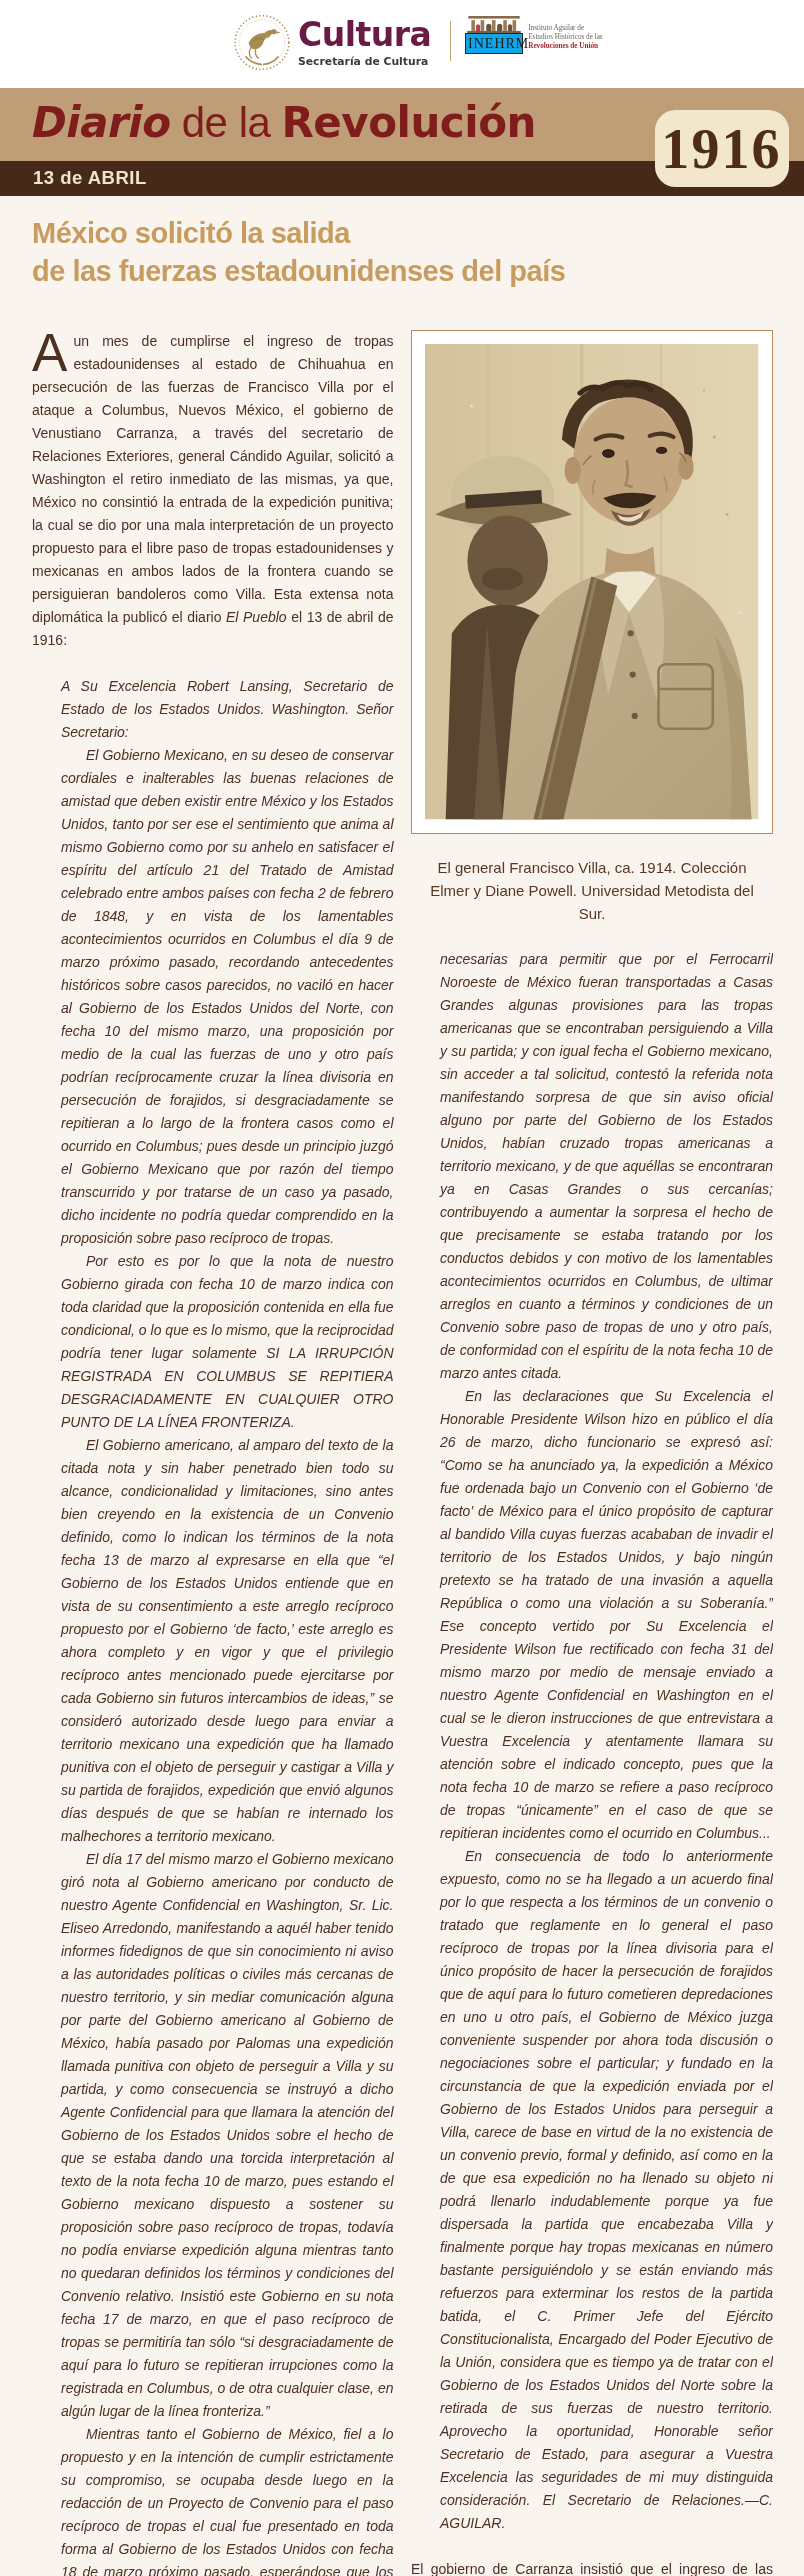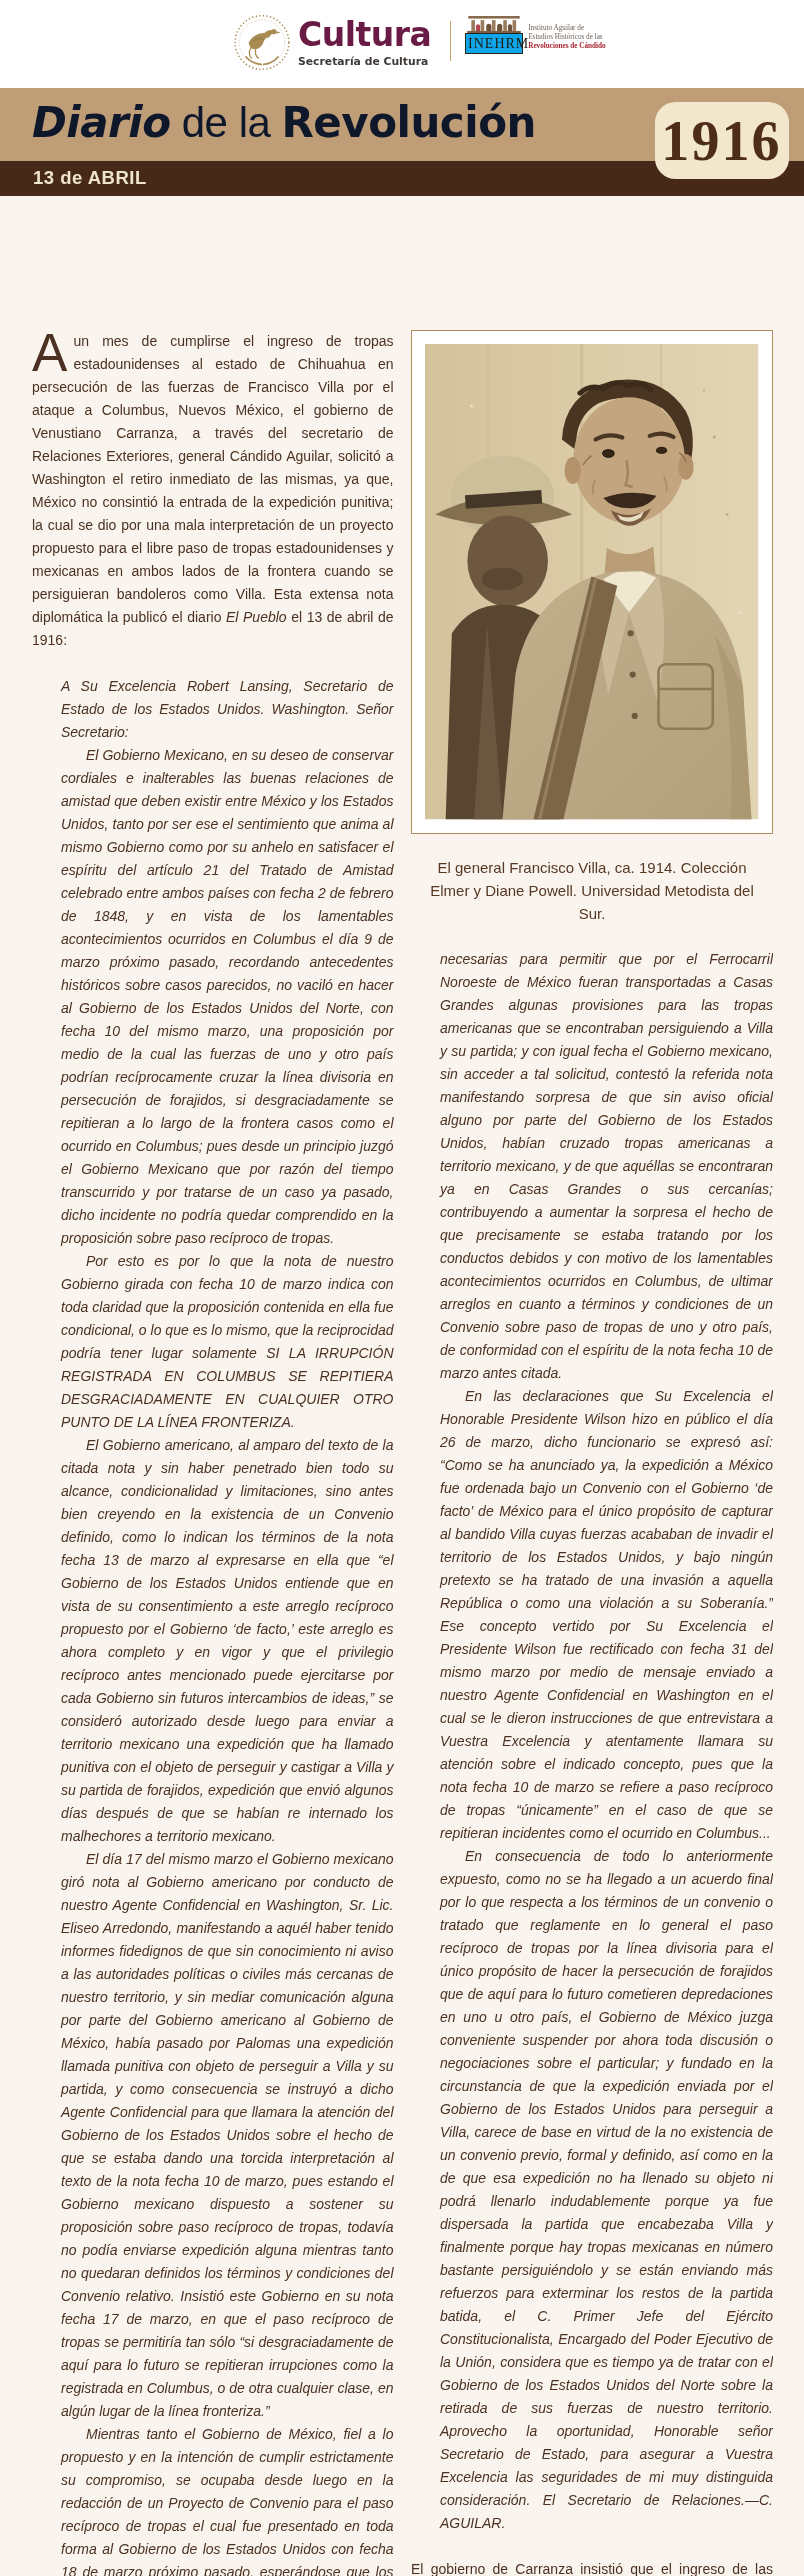--- a/index.html
+++ b/index.html
@@ -17,27 +17,27 @@
   .inehrm { position:absolute; left:465px; top:15.5px; display:flex; align-items:flex-end; }
   .inehrm-left { width:58px; }
   .inehrm-building { width:54px; height:17.5px; display:block; margin:0 auto; }
   .inehrm-box { border:1px solid #2A241E; font-family:"Liberation Serif", serif; font-size:14px; letter-spacing:1px; color:#1F1A15; text-align:center; padding:1.5px 2.1px 1px 2.1px; background:#0ea5e9; }
   .inehrm-lines { margin-left:5.2px; padding-bottom:2.1px; }
   .inehrm-lines div { font-family:"Liberation Serif", serif; font-size:7.2px; line-height:9.3px; color:#6C6159; }
   .inehrm-lines .red { color:#A3242E; font-weight:bold; }
 
   
   .title-band { position:relative; height:73px; background:#BE9D77; }
-  .title-band .title { position:absolute; left:32px; top:9.3px; font-size:42px; line-height:52px; color:#0f172a; letter-spacing:-0.5px; }
+  .title-band .title { position:absolute; left:32px; top:9.3px; font-size:42px; line-height:52px; color:#7f1d1d; letter-spacing:-0.5px; }
   .title .t-italic { font-family:"DejaVu Sans", sans-serif; font-weight:bold; font-style:italic; }
   .title .t-mid { font-weight:300; font-family:"Liberation Sans", sans-serif; }
   .title .t-bold { font-family:"DejaVu Sans", sans-serif; font-weight:bold; }
   .date-band { position:relative; height:35px; background:#47291A;padding-left:15px; }
   .date-band .date { position:absolute; left:33px; top:6.2px; font-size:18.5px; font-weight:bold; color:#EFE4CC; letter-spacing:0.5px; }
-  .year-box { position:absolute; right:16.5px; top:102px; width:134px; height:77px; background:#F2E7CC; border-radius:20.6px; display:flex; align-items:center; justify-content:center; z-index:5; }
+  .year-box { position:absolute; right:16.5px; top:110px; width:134px; height:77px; background:#F2E7CC; border-radius:20.6px; display:flex; align-items:center; justify-content:center; z-index:5; }
   .year-box span { font-family:"Liberation Serif", serif; font-weight:bold; font-size:56px; color:#4E2C1A; letter-spacing:2.1px; }
 
   
   .headline { position:absolute; left:32px; top:214px; width:670px; color:#C89B5F; font-weight:bold; font-size:29px; line-height:38px; letter-spacing:-0.5px; }
   .columns { position:absolute; left:32px; top:330px; width:741px; height:2653px; display:flex; gap:17.5px; overflow:hidden; }
   .col { width:362px; color:#4C3122; font-size:14px; line-height:23px; text-align:justify; }
   .intro { }
   .dropcap { float:left; font-size:53px; line-height:42px; padding:2.1px 6.2px 0 0; color:#4C3122; }
   .letter { padding-left:29px; margin-top:23px; font-style:italic; }
   .letter p { text-indent:25px; }
@@ -85,37 +85,41 @@
           <path d="M17 20 a4 4 0 018 0 v9 h-8 Z" fill="#A3242E" opacity="0.85"></path>
           <path d="M37 20 a5 5 0 0110 0 v9 h-10 Z" fill="#6E523A"></path>
           <path d="M58 20 a5 5 0 0110 0 v9 h-10 Z" fill="#6E523A"></path>
           <path d="M79 20 a4 4 0 018 0 v9 h-8 Z" fill="#6E523A"></path>
         </svg>
         <div class="inehrm-box">INEHRM</div>
       </div>
       <div class="inehrm-lines">
         <div>Instituto Aguilar de</div>
         <div>Estudios Históricos de las</div>
-        <div class="red">Revoluciones de Cándido</div>
+        <div class="red">Revoluciones de Unión</div>
       </div>
     </div>
   </header>
 
   <div class="title-band">
     <div class="title">
       <span class="t-italic">Diario</span><span class="t-mid"> de la </span><span class="t-bold">Revolución</span>
     </div>
   </div>
   <div class="date-band">
     <div class="date">13 de ABRIL</div>
   </div>
   <div class="year-box">
     <span>1916</span>
   </div>
 
+  <h1 class="headline">
+    <span style="display:block">México solicitó la salida</span>
+    <span style="display:block">de las fuerzas estadounidenses del país</span>
+  </h1>
 
   <div class="columns">
 
     <div class="col col-left">
       <p class="intro">
         <span class="dropcap">A</span><span>un mes de cumplirse el ingreso de tropas estadounidenses al estado de Chihuahua en persecución de las fuerzas de Francisco Villa por el ataque a Columbus, Nuevos México, el gobierno de Venustiano Carranza, a través del secretario de Relaciones Exteriores, general Cándido Aguilar, solicitó a Washington el retiro inmediato de las mismas, ya que, México no consintió la entrada de la expedición punitiva; la cual se dio por una mala interpretación de un proyecto propuesto para el libre paso de tropas estadounidenses y mexicanas en ambos lados de la frontera cuando se persiguieran bandoleros como Villa. Esta extensa nota diplomática la publicó el diario </span><i>El Pueblo</i><span> el 13 de abril de 1916:</span>
       </p>
       <div class="letter">
         <p class="no-indent">A Su Excelencia Robert Lansing, Secretario de Estado de los Estados Unidos. Washington. Señor Secretario:</p>
         <p>El Gobierno Mexicano, en su deseo de conservar cordiales e inalterables las buenas relaciones de amistad que deben existir entre México y los Estados Unidos, tanto por ser ese el sentimiento que anima al mismo Gobierno como por su anhelo en satisfacer el espíritu del artículo 21 del Tratado de Amistad celebrado entre ambos países con fecha 2 de febrero de 1848, y en vista de los lamentables acontecimientos ocurridos en Columbus el día 9 de marzo próximo pasado, recordando antecedentes históricos sobre casos parecidos, no vaciló en hacer al Gobierno de los Estados Unidos del Norte, con fecha 10 del mismo marzo, una proposición por medio de la cual las fuerzas de uno y otro país podrían recíprocamente cruzar la línea divisoria en persecución de forajidos, si desgraciadamente se repitieran a lo largo de la frontera casos como el ocurrido en Columbus; pues desde un principio juzgó el Gobierno Mexicano que por razón del tiempo transcurrido y por tratarse de un caso ya pasado, dicho incidente no podría quedar comprendido en la proposición sobre paso recíproco de tropas.</p>

